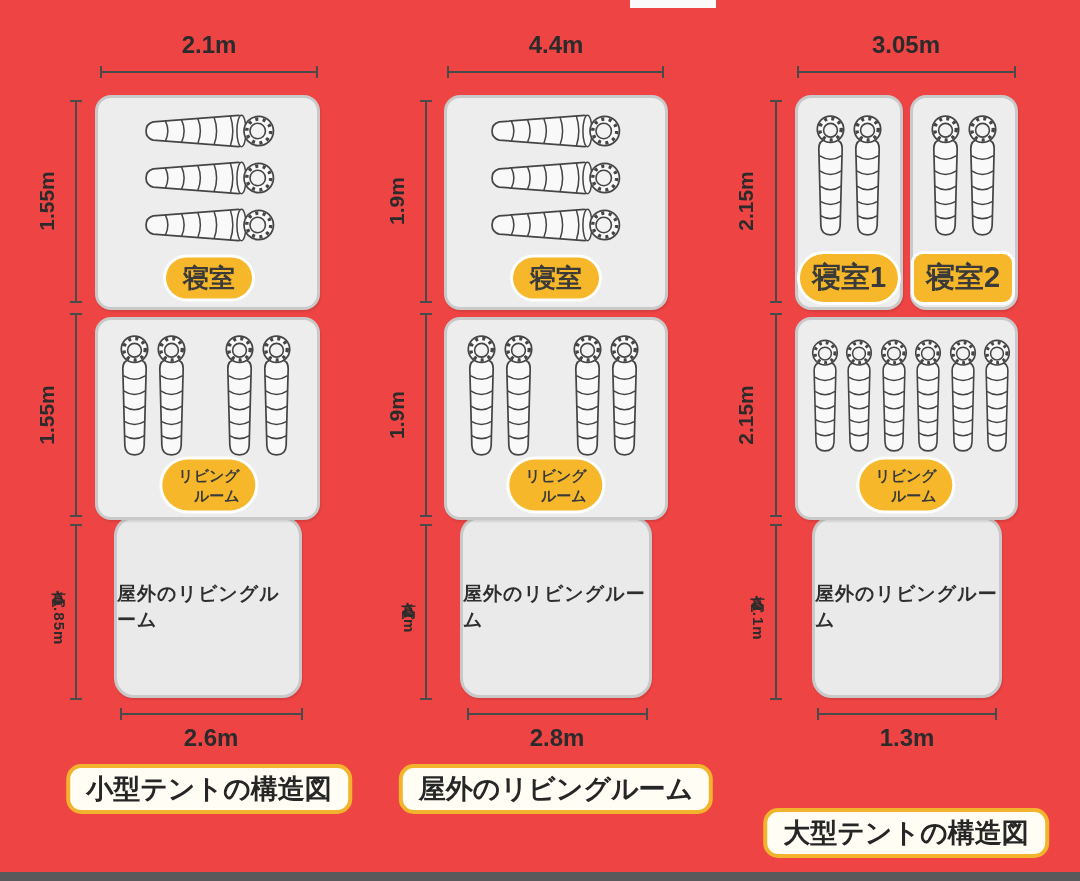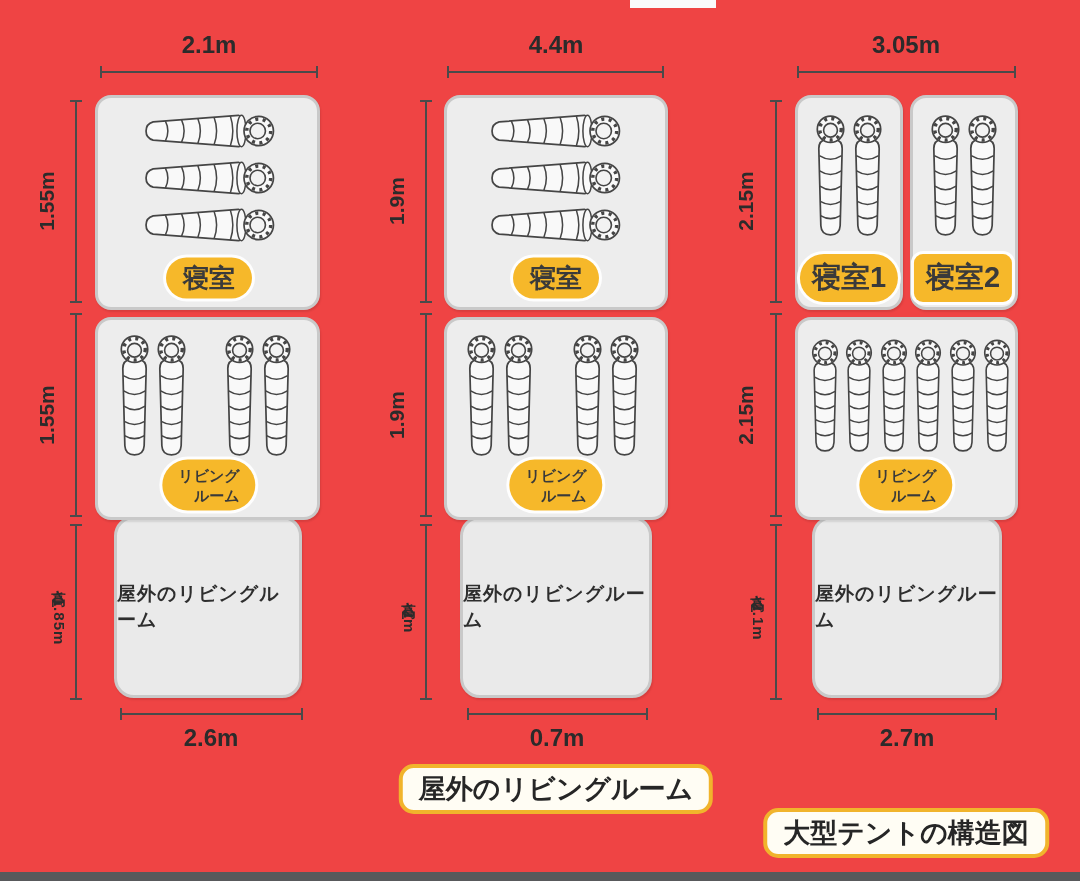--- a/index.html
+++ b/index.html
@@ -116,20 +116,21 @@
       <use href="#bagV"></use>
     </svg>
   <div class="badge badge-living" style="left:209px;top:485px;">リビング
 ルーム</div>
 
   <div class="outdoor" style="left:114px;top:516px;width:188px;height:182px;">
     <span class="outdoor-label">屋外のリビングルーム</span>
   </div>
   <div class="hdim" style="left:120px;top:713px;width:183px;"></div>
   <div class="dim-num" style="left:211px;top:738px;">2.6m</div>
+  <div class="title-badge" style="left:209px;top:789px;">小型テントの構造図</div>
 
   <div class="dim-num" style="left:556px;top:45px;">4.4m</div>
   <div class="hdim" style="left:447px;top:71px;width:217px;"></div>
 
   <div class="vdim" style="left:425px;top:100px;height:203px;"></div>
   <div class="rot" style="left:397px;top:201px;">1.9m</div>
   <div class="vdim" style="left:425px;top:313px;height:204px;"></div>
   <div class="rot" style="left:397px;top:415px;">1.9m</div>
   <div class="vdim" style="left:425px;top:524px;height:176px;"></div>
   <div class="vtext" style="left:408px;top:612px;">高さ2m</div>
@@ -159,21 +160,21 @@
   <svg class="bag" style="left:606px;top:334px;width:37px;height:128px;">
       <use href="#bagV"></use>
     </svg>
   <div class="badge badge-living" style="left:556px;top:485px;">リビング
 ルーム</div>
 
   <div class="outdoor" style="left:460px;top:516px;width:192px;height:182px;">
     <span class="outdoor-label">屋外のリビングルーム</span>
   </div>
   <div class="hdim" style="left:467px;top:713px;width:181px;"></div>
-  <div class="dim-num" style="left:557px;top:738px;">0.7m</div>
+  <div class="dim-num" style="left:557px;top:738px;">2.8m</div>
   <div class="title-badge" style="left:556px;top:789px;">屋外のリビングルーム</div>
 
   <div class="dim-num" style="left:906px;top:45px;">3.05m</div>
   <div class="hdim" style="left:797px;top:71px;width:219px;"></div>
 
   <div class="vdim" style="left:775px;top:100px;height:203px;"></div>
   <div class="rot" style="left:746px;top:201px;">2.15m</div>
   <div class="vdim" style="left:775px;top:313px;height:204px;"></div>
   <div class="rot" style="left:746px;top:415px;">2.15m</div>
   <div class="vdim" style="left:775px;top:524px;height:176px;"></div>
@@ -216,17 +217,17 @@
   <svg class="bag" style="left:980px;top:337px;width:34px;height:122px;">
       <use href="#bagV"></use>
     </svg>
   <div class="badge badge-living" style="left:906px;top:485px;">リビング
 ルーム</div>
 
   <div class="outdoor" style="left:812px;top:516px;width:190px;height:182px;">
     <span class="outdoor-label">屋外のリビングルーム</span>
   </div>
   <div class="hdim" style="left:817px;top:713px;width:180px;"></div>
-  <div class="dim-num" style="left:907px;top:738px;">2.7m</div>
+  <div class="dim-num" style="left:907px;top:738px;">1.3m</div>
   <div class="title-badge" style="left:906px;top:789px;margin-top:44px;">大型テントの構造図</div>
 
   <div class="bottom-bar"></div>
 </div>
 
 </body></html>

